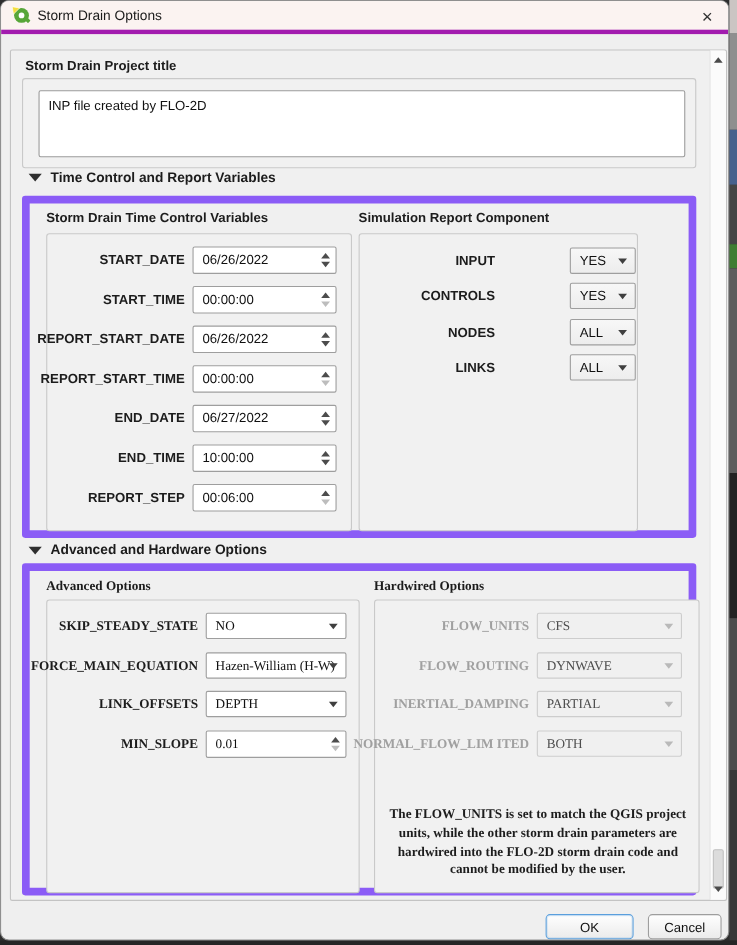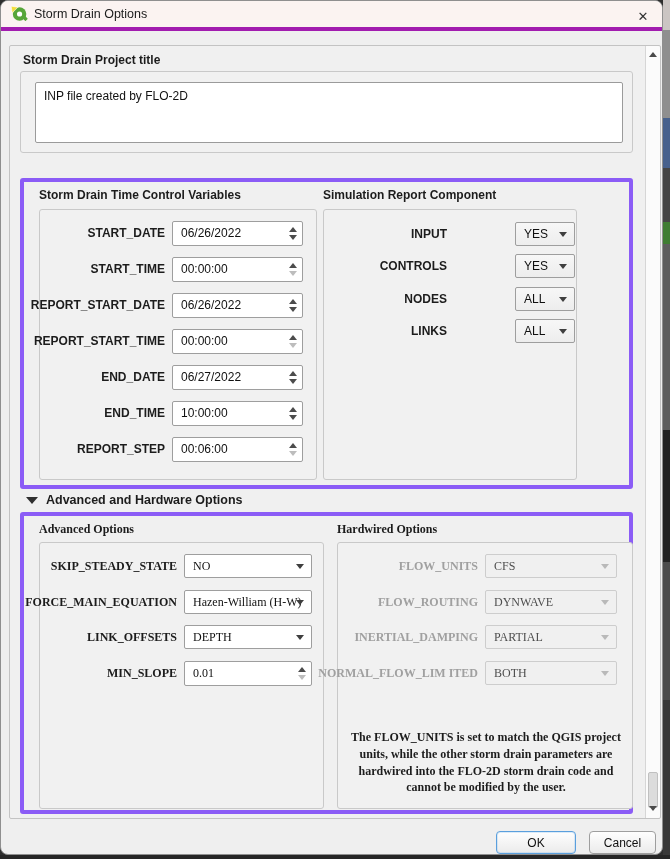--- a/index.html
+++ b/index.html
@@ -18,21 +18,21 @@
   
   .edge{position:absolute;left:663px;width:7px;}
   .bottomgap{position:absolute;left:0;top:855px;width:670px;height:4px;background:#262626;}
 
   
   .scrollarea{position:absolute;left:8px;top:44px;width:652px;height:774px;
     border:1px solid #c3c3c3;background:#f0f0f0;border-radius:2px;}
 
   .plain-label{position:absolute;font-size:12px;color:#1c1c1c;font-weight:600;}
   .gbox{position:absolute;border:1px solid #c9c9c9;border-radius:3px;background:#f1f1f1;}
-  .frame{position:absolute;border:4px solid #8b5cf6;border-radius:3px;background:#f0f0f0;}
+  .frame{position:absolute;border:7px solid #8b5cf6;border-radius:3px;background:#f0f0f0;}
 
   .sec-head{position:absolute;left:16px;display:flex;align-items:center;font-weight:600;
     font-size:12.5px;color:#1c1c1c;cursor:default;}
   .tri-down{width:0;height:0;border-left:6px solid transparent;border-right:6px solid transparent;
     border-top:7px solid #2f2f2f;margin-right:8px;}
 
   .textarea{position:absolute;background:#fff;border:1px solid #9b9b9b;border-radius:2px;
     font-size:12px;color:#111;padding:6px 8px;line-height:1.3;}
 
   
@@ -111,20 +111,24 @@
     <span class="closebtn">✕</span>
   </div>
 
   <div class="scrollarea">
 
     <div class="plain-label" style="left:13px;top:7px;">Storm Drain Project title</div>
     <div class="gbox" style="left:10px;top:25px;width:613px;height:82px;">
       <div class="textarea" style="left:14px;top:10px;width:588px;height:61px;">INP file created by FLO-2D</div>
     </div>
 
+    <div class="sec-head" style="top:108px;">
+      <span class="tri-down"></span>
+      <span>Time Control and Report Variables</span>
+    </div>
     <div class="frame" style="left:10px;top:132px;width:613px;height:311px;">
 
       <div class="plain-label" style="left:15px;top:6px;">Storm Drain Time Control Variables</div>
       <div class="gbox" style="left:15px;top:27px;width:278px;height:271px;">
 
         <div class="row" style="top:11px;">
           <span class="flabel" style="right:151px;">START_DATE</span>
           <span class="spin" style="left:132px;width:131px;">
             <span class="sval">06/26/2022</span>
             <span class="btns">

